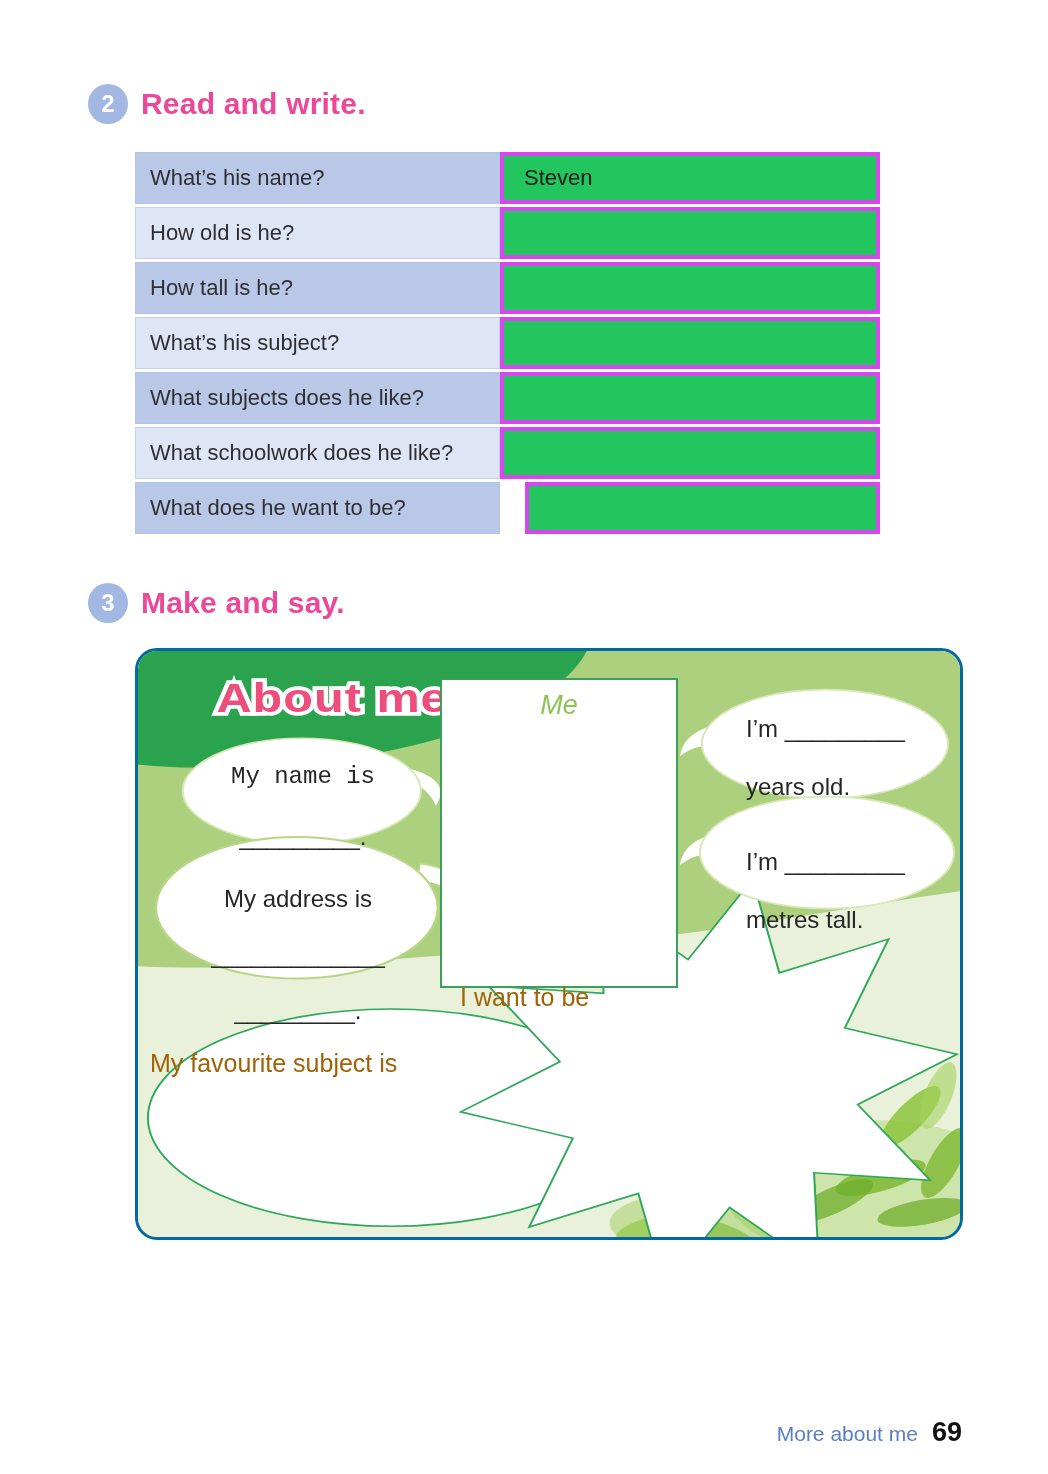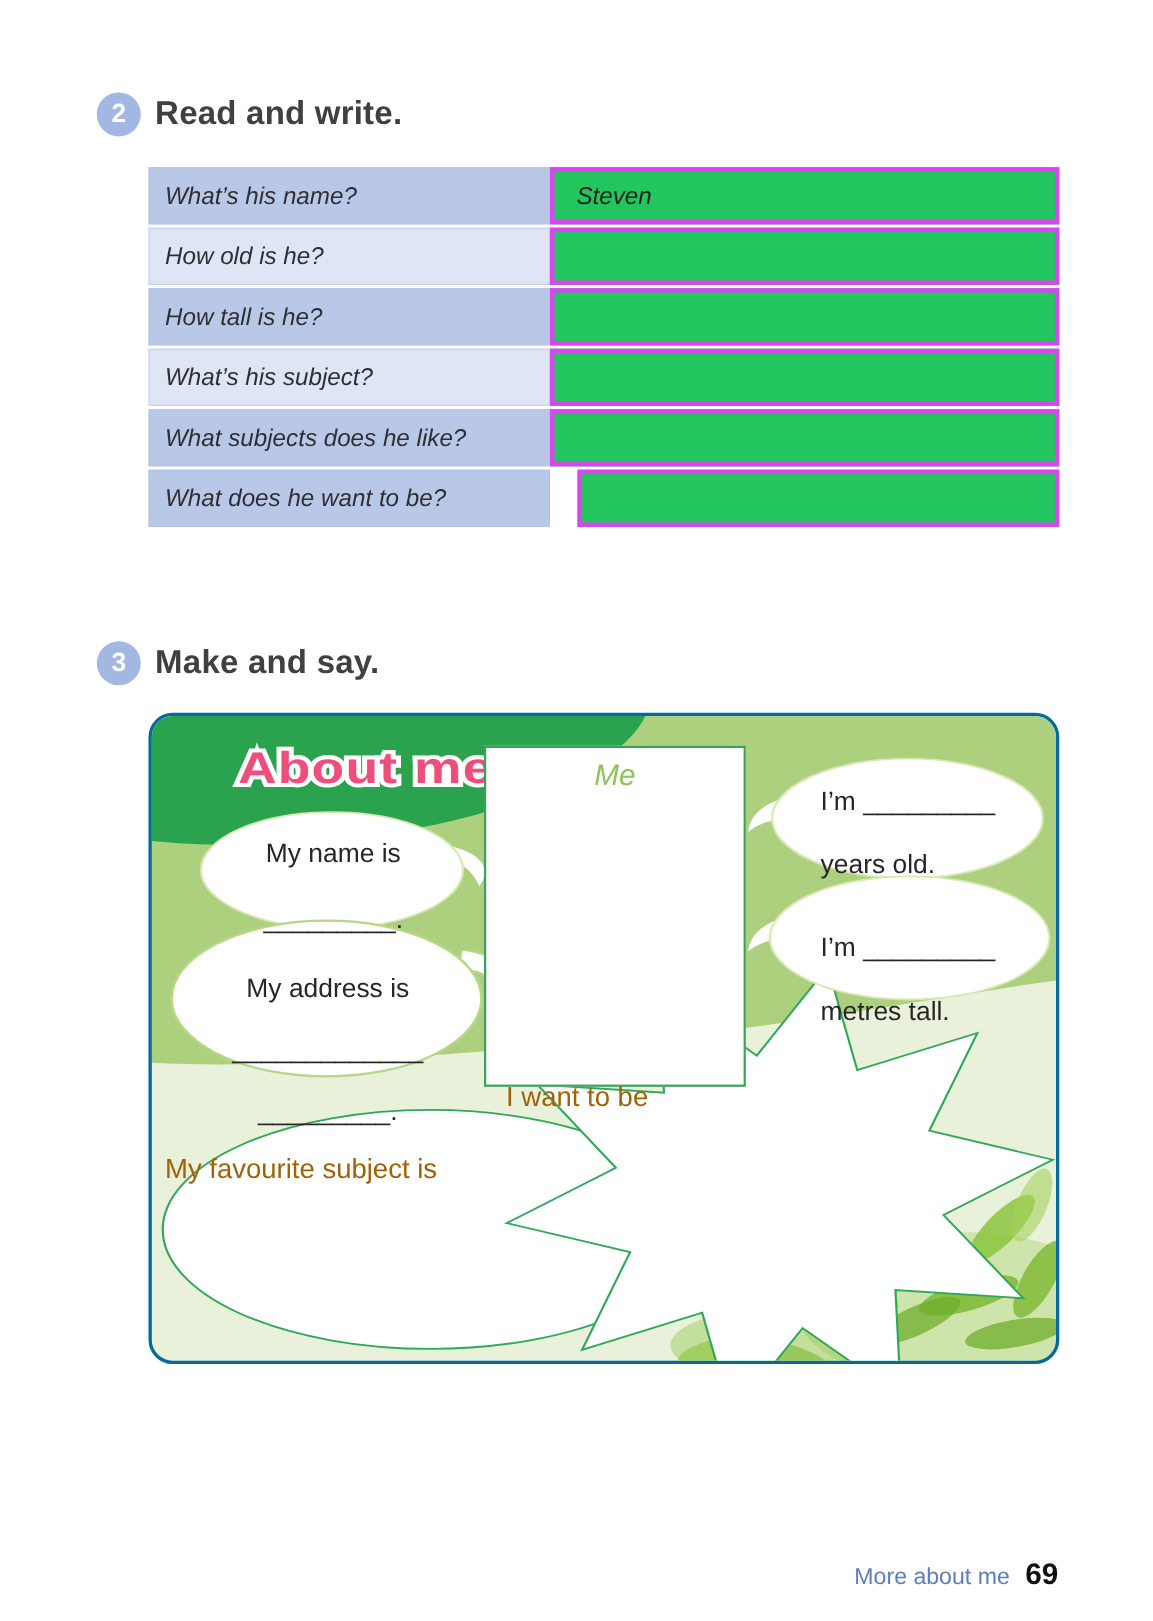--- a/index.html
+++ b/index.html
@@ -8,23 +8,23 @@
     font-family:"Liberation Sans",sans-serif;overflow:hidden;
   }
   
   .heading{position:absolute;left:88px;display:flex;align-items:center;gap:13px;}
   .heading.h2{top:84px;}
   .heading.h3{top:583px;}
   .badge{
     width:40px;height:40px;border-radius:50%;background:#A2B7E2;color:#ffffff;
     font-size:24px;font-weight:bold;display:flex;align-items:center;justify-content:center;
   }
-  .sec-title{font-size:30px;font-weight:bold;color:#404040;letter-spacing:0.2px;}
+  .sec-title{font-size:30px;font-weight:bold;color:#ec4899;letter-spacing:0.2px;}
   
-  .qa-table{position:absolute;left:135px;top:152px;width:828px;font-style:italic;}
+  .qa-table{position:absolute;left:135px;top:152px;width:745px;}
   .qa-row{display:grid;grid-template-columns:365px 1fr;column-gap:0;margin-bottom:3px;height:52px;}
   .qa-row:last-child{margin-bottom:0;gap:25px;}
   .qcell{
     display:flex;align-items:center;padding-left:14px;font-size:22px;color:#2F2F33;
     border:1px solid rgba(173,190,230,0.55);
   }
   .qa-row.dark .qcell{background:#BAC8E8;}
   .qa-row.light .qcell{background:#DEE5F5;}
   .acell{
     background:#22c55e;border:4px solid #d946ef;display:flex;align-items:center;
@@ -38,21 +38,21 @@
   }
   .card svg{position:absolute;left:0;top:0;width:100%;height:100%;}
   .me-box{
     position:absolute;left:302px;top:27px;width:238px;height:310px;background:#ffffff;
     border:2px solid #3BA05C;box-sizing:border-box;text-align:center;
   }
   .me-label{margin-top:10px;font-size:27px;font-style:italic;color:#8CC455;}
   .bubble-text{position:absolute;color:#262626;font-size:24px;line-height:32px;}
   .bubble-text p{margin:0;}
   .bt-name{left:55px;top:110px;width:220px;text-align:center;}
-  .bt-name p:first-child{margin-bottom:28px;}
+  .bt-name p:first-child{margin-bottom:28px;font-family:Liberation Mono, monospace;}
   .bt-address{left:25px;top:232px;width:270px;text-align:center;}
   .bt-address p{margin-bottom:24px;}
   .bt-age{left:608px;top:62px;width:210px;text-align:left;}
   .bt-age p:first-child{margin-bottom:26px;}
   .bt-height{left:608px;top:195px;width:220px;text-align:left;}
   .bt-height p:first-child{margin-bottom:26px;}
   .plain-label{position:absolute;color:#a16207;font-size:25px;}
   .lbl-want{left:322px;top:332px;}
   .lbl-subject{left:12px;top:398px;}
   
@@ -84,20 +84,24 @@
     <div class="qa-row dark">
       <div class="qcell">How tall is he?</div>
       <div class="acell"></div>
     </div>
     <div class="qa-row light">
       <div class="qcell">What’s his subject?</div>
       <div class="acell"></div>
     </div>
     <div class="qa-row dark">
       <div class="qcell">What subjects does he like?</div>
+      <div class="acell"></div>
+    </div>
+    <div class="qa-row light">
+      <div class="qcell">What schoolwork does he like?</div>
       <div class="acell"></div>
     </div>
     <div class="qa-row dark">
       <div class="qcell">What does he want to be?</div>
       <div class="acell"></div>
     </div>
   </div>
 
   <div class="heading h3">
     <div class="badge">3</div>

